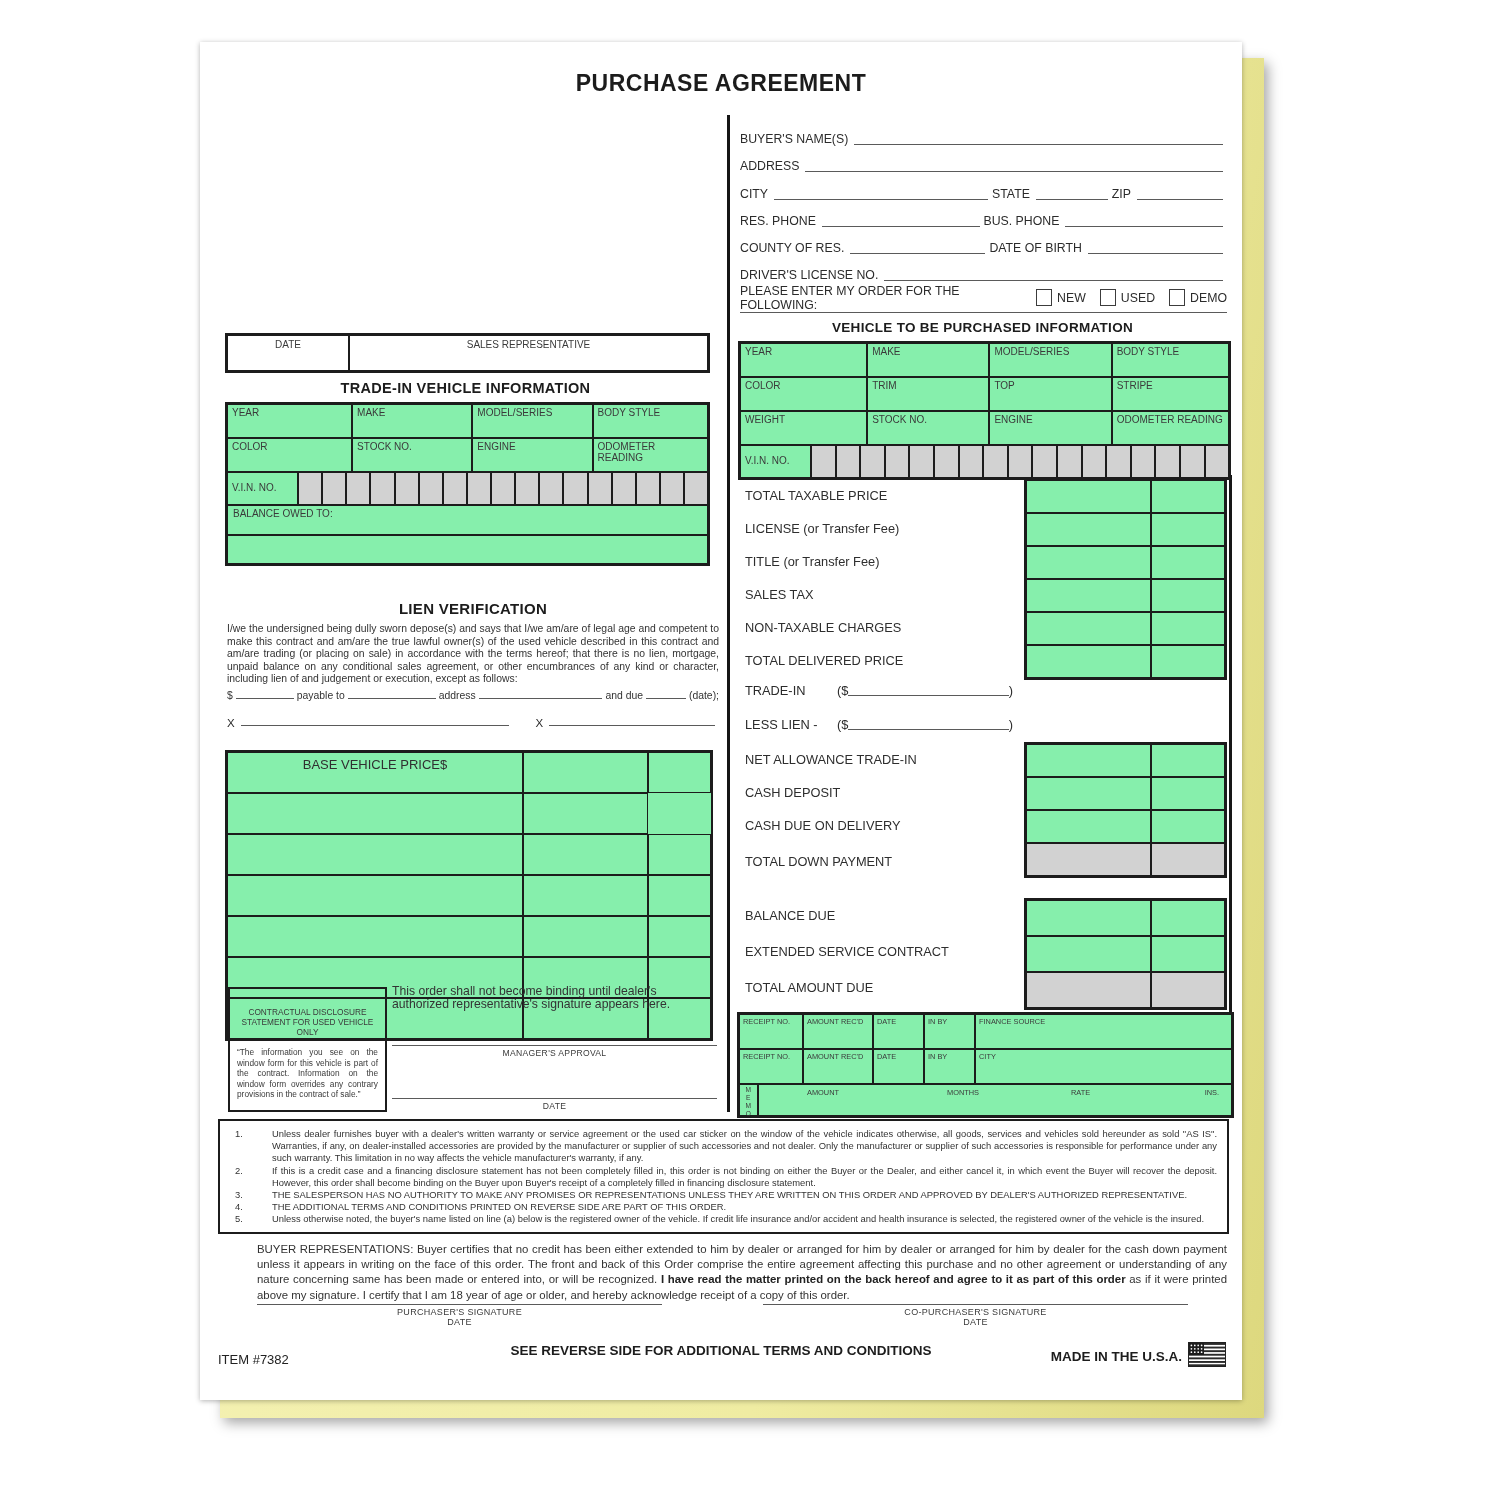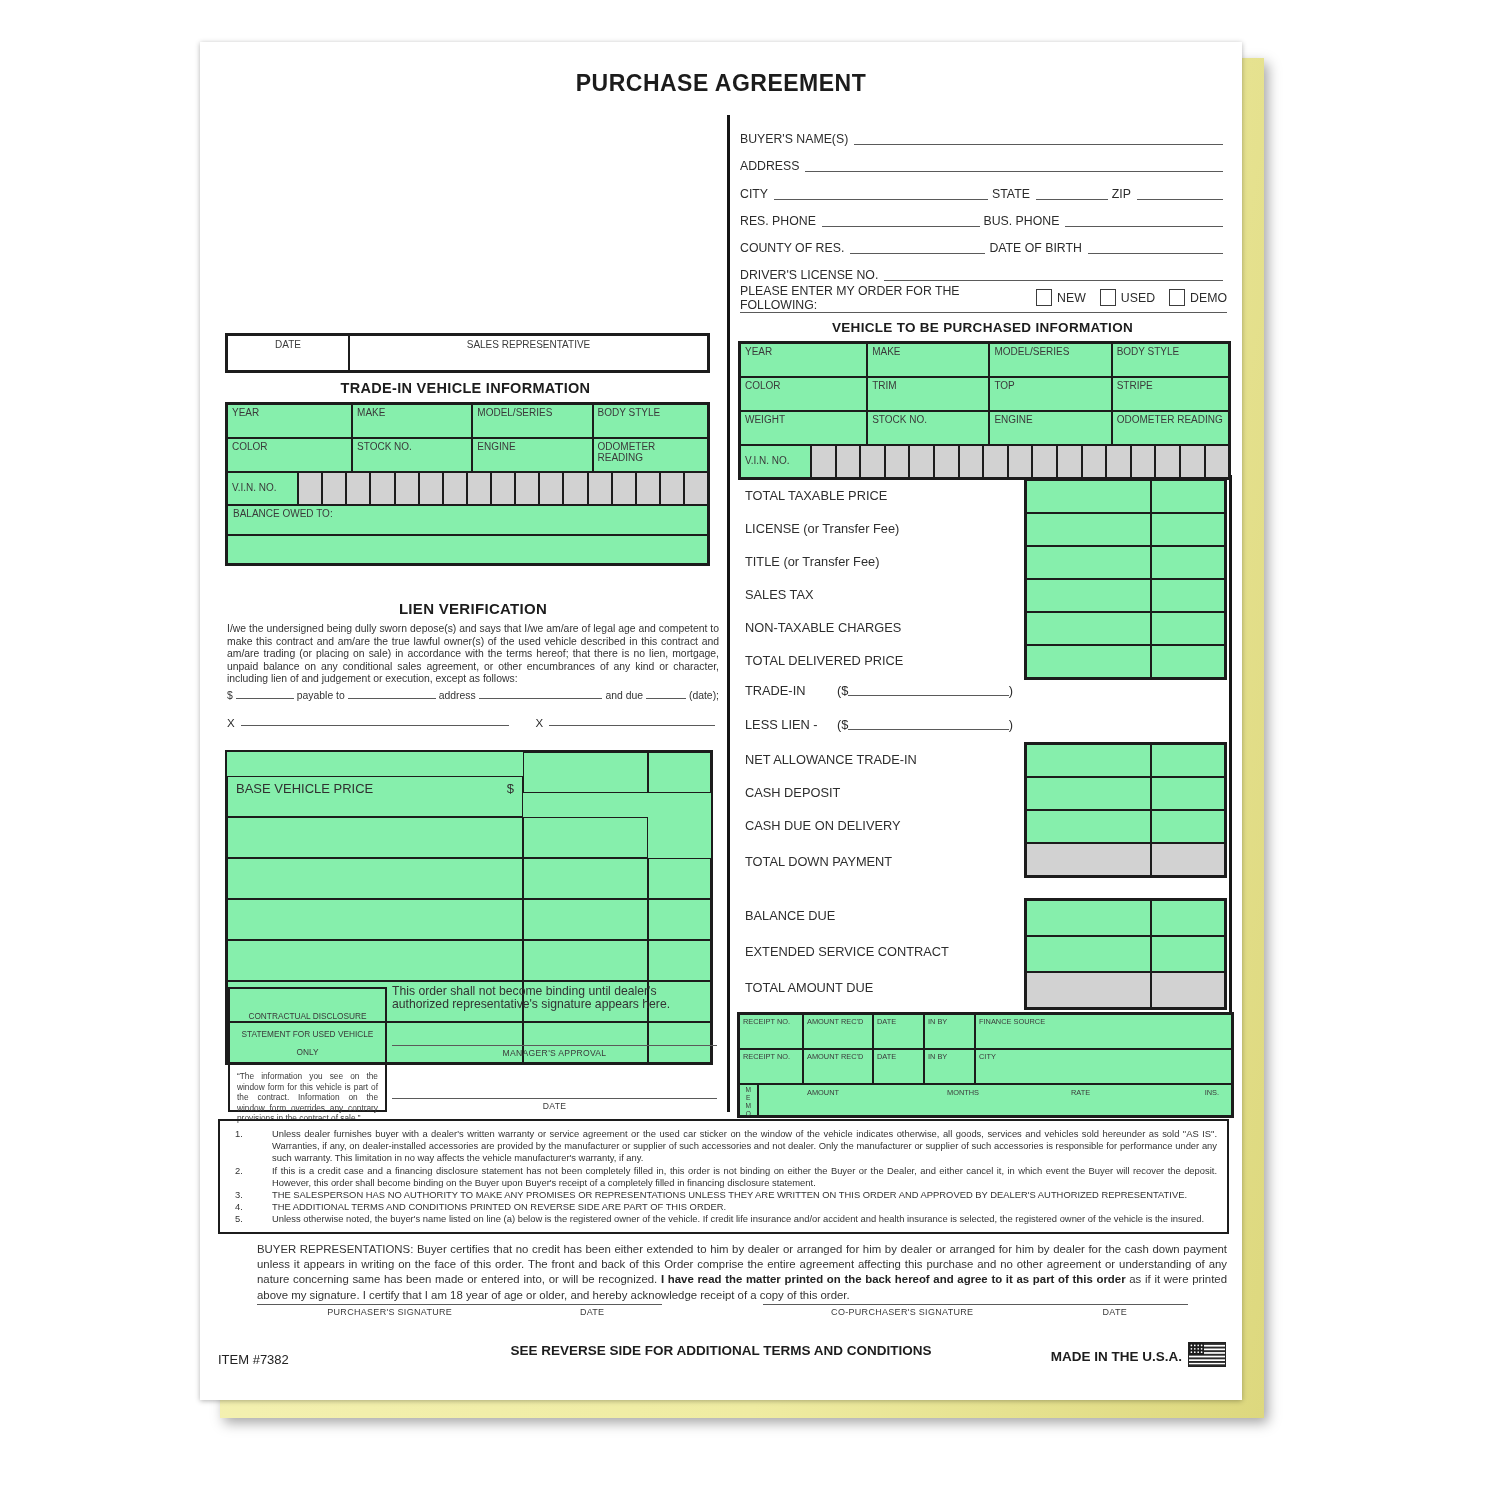--- a/index.html
+++ b/index.html
@@ -47,33 +47,33 @@
 
   
   .lien-p { font-size:10.4px; line-height:12.6px; text-align:justify; color:#333; }
   .lien-fill { display:flex; align-items:flex-end; font-size:10.4px; height:15px; white-space:nowrap; color:#333; }
   .lien-fill .fline { margin:0 3px 2px 3px; }
   .xrow { display:flex; align-items:flex-end; font-size:11.5px; margin-top:16px; }
 
   
   .prow { display:grid; grid-template-columns:296px 125px 1fr; }
   .pcell { border:1px solid #1c1c1c; height:31px; padding:4px 8px; font-size:13px; color:#303030; }
-  .pflex { display:flex; justify-content:space-between;margin-top:24px; }
+  .pflex { display:flex; justify-content:center; }
 
   
   .crow { display:grid; grid-template-columns:125px 1fr; }
   .ccell { border:1px solid #1c1c1c; height:31px; }
   .ccell.tall { height:34px; }
   .ccell.gray { background:#d2d2d2; }
   .chlabel { font-size:12.8px; color:#2e2e2e; white-space:nowrap; }
   .parenrow { display:flex; align-items:flex-end; font-size:12.8px; width:268px; white-space:nowrap; }
 
   
   .discbox { border:2px solid #1c1c1c; padding:18px 7px 6px 7px; }
-  .disc-h { font-size:8.3px; text-align:center; line-height:18px; color:#3a3a3a; }
+  .disc-h { font-size:8.3px; text-align:center; line-height:10px; color:#3a3a3a; }
   .disc-b { font-size:8.3px; text-align:justify; line-height:10.5px; margin-top:10px; color:#3a3a3a; }
 
   .note { font-size:12.2px; line-height:13px; color:#333; }
   .mline { border-top:1.3px solid #5a5a5a; }
   .mlabel { text-align:center; font-size:8.6px; margin-top:2px; color:#3a3a3a; letter-spacing:0.3px; }
 
   
   .rrow { display:grid; grid-template-columns:64px 70px 51px 51px 1fr; }
   .rcell { border:1px solid #1c1c1c; height:29px; padding:2px 3px; font-size:7.4px; color:#3a3a3a; }
   .memorow { display:grid; grid-template-columns:19px 1fr; }
@@ -86,21 +86,21 @@
   .termsbox { border:2.5px solid #1c1c1c; padding:7px 10px 6px 0; }
   .term { display:flex; font-size:9.4px; line-height:12.2px; color:#333; }
   .tnum { width:37px; text-align:left; padding-left:15px; flex:none; }
   .ttext { flex:1; text-align:justify; }
 
   .reps { font-size:11.4px; line-height:15.2px; text-align:justify; color:#333; }
   .reps b { color:#222; }
 
   .siggroup { position:absolute; }
   .sigline { border-top:1.3px solid #5a5a5a; }
-  .siglabels { display:flex; margin-top:2px; }
+  .siglabels { display:flex; margin-top:2px;flex-direction:column; }
   .siglabels span { text-align:center; font-size:9px; color:#3a3a3a; letter-spacing:0.3px; }
   .sg1 { flex:1.9; } .sg2 { flex:1; }
 
   .item-num { font-size:13px; color:#222; }
   .reverse-note { width:100%; text-align:center; font-weight:bold; font-size:13.5px; color:#1d1d1d; }
   .madein { display:flex; align-items:center; gap:6px; font-weight:bold; font-size:13.5px; color:#1d1d1d; }
 </style>
 </head>
 <body>
 

